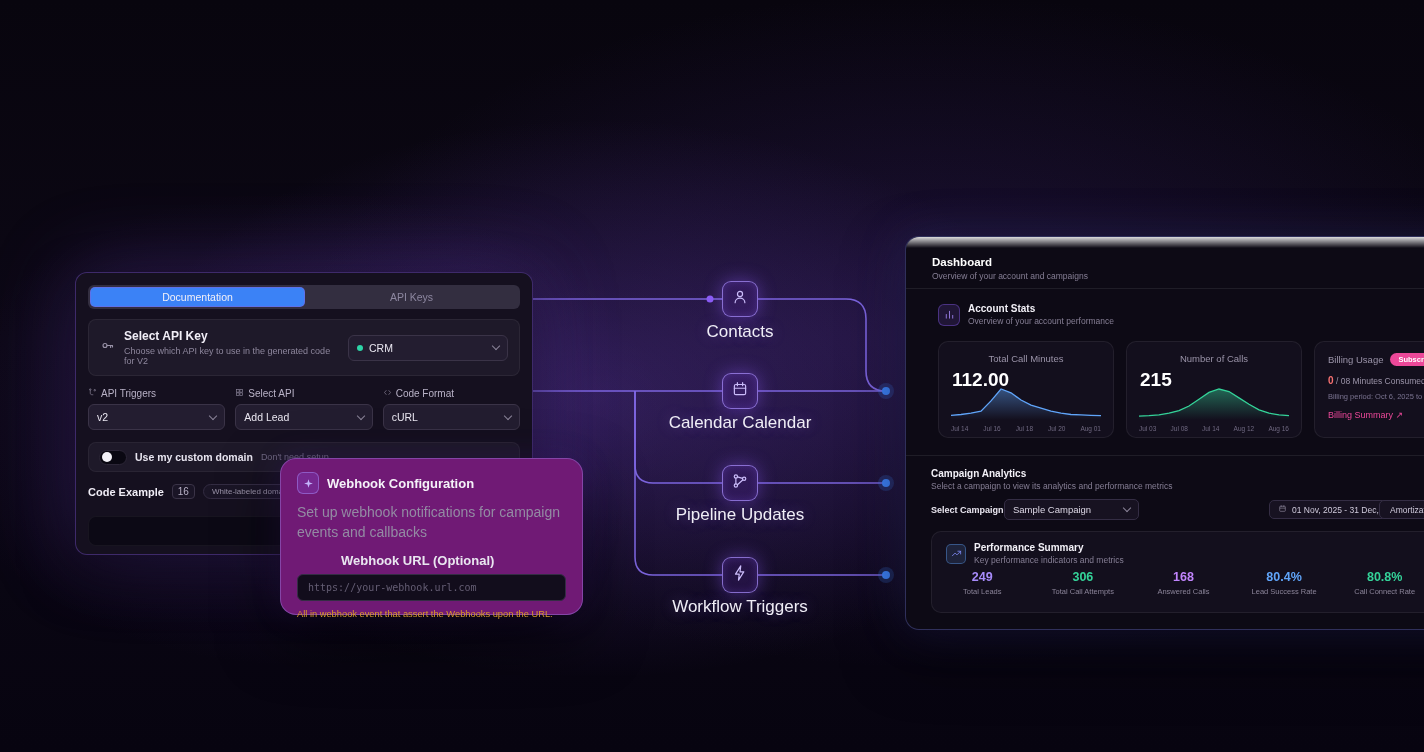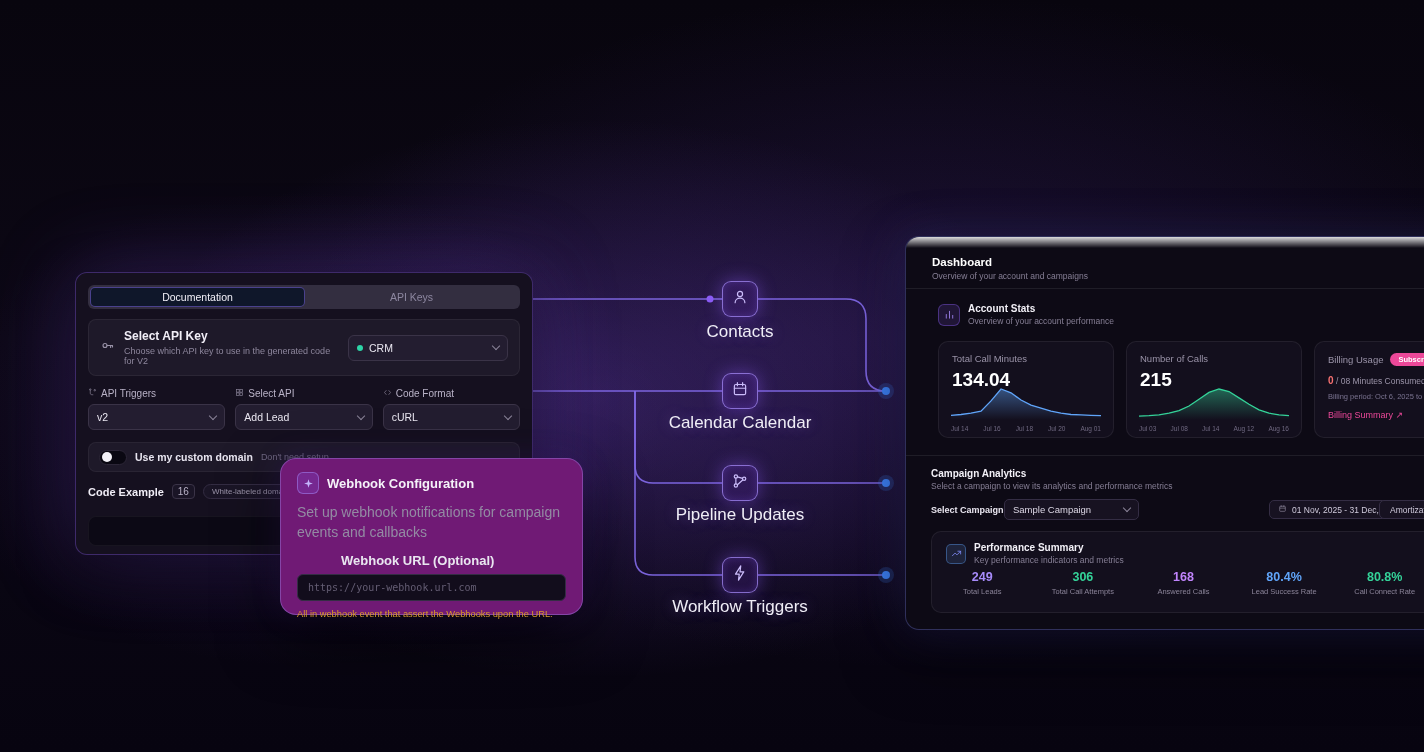--- a/index.html
+++ b/index.html
@@ -40,21 +40,21 @@
   
   .api-card {
     position:absolute; left:75px; top:272px; width:458px; height:283px; z-index:2;
     background:#15101f; border:1px solid rgba(139,92,246,0.35); border-radius:12px;
     box-shadow:0 0 80px 6px rgba(109,66,195,0.28), 0 18px 50px rgba(0,0,0,0.55);
     padding:12px;
   }
   .tabs { display:flex; background:#332e40; border-radius:6px; padding:2px; height:24px; }
   .tab { flex:1; display:flex; align-items:center; justify-content:center;
     font-size:10.5px; color:#8d87a0; border-radius:5px; cursor:pointer; }
-  .tab.active { background:#0f172a; border:1px solid rgba(124,100,222,0.55); color:#f2f0f8; }
+  .tab.active { background:#3b82f6; border:1px solid rgba(124,100,222,0.55); color:#f2f0f8; }
   .panel {
     margin-top:10px; background:#1e1929; border:1px solid rgba(255,255,255,0.06);
     border-radius:8px; padding:9px 11px; display:flex; align-items:center; gap:9px;
   }
   .panel .grow { flex:1; }
   .panel-title { font-size:12px; font-weight:bold; color:#f1eef7; }
   .panel-desc { font-size:9px; color:#8d869c; margin-top:3px; }
   .select {
     height:26px; background:#231d30; border:1px solid #3a3347; border-radius:6px;
     display:flex; align-items:center; gap:6px; padding:0 8px; font-size:10.5px; color:#e9e6f0;
@@ -122,21 +122,21 @@
   .dash-sub { font-size:8.5px; color:#867f95; margin-top:3px; }
   .sec-head { display:flex; align-items:center; gap:8px; }
   .sec-icon { width:22px; height:22px; border-radius:6px; background:rgba(139,92,246,0.15);
     border:1px solid rgba(139,92,246,0.4); display:flex; align-items:center; justify-content:center; }
   .sec-icon svg { stroke:#a78bfa; fill:none; stroke-width:1.8; stroke-linecap:round; }
   .sec-title { font-size:10px; font-weight:bold; color:#f2f0f7; }
   .sec-sub { font-size:8.5px; color:#867f95; margin-top:2px; }
   .acct-head { position:absolute; left:32px; top:66px; }
   .stat-card { position:absolute; top:104px; height:97px; width:176px;
     background:#130f1d; border:1px solid rgba(255,255,255,0.07); border-radius:10px; padding:11px 13px; }
-  .stat-label { font-size:9.5px; color:#9a93a8; }
+  .stat-label { font-size:9.5px; color:#9a93a8;text-align:center; }
   .stat-value { font-size:19px; font-weight:bold; color:#fff; margin-top:5px; }
   .spark { position:absolute; left:12px; right:12px; bottom:17px; height:34px; }
   .spark-labels { position:absolute; left:12px; right:12px; bottom:5px;
     display:flex; justify-content:space-between; font-size:6.5px; color:#6f6880; }
   .billing-row1 { display:flex; align-items:center; gap:7px; }
   .badge-pink { background:#ec4899; color:#fff; font-size:7.5px; font-weight:bold;
     padding:2px 8px; border-radius:8px; }
   .billing-usage { margin-top:9px; font-size:8.5px; color:#9a93a8; }
   .billing-used { color:#f87171; font-weight:bold; font-size:10px; }
   .billing-period { margin-top:6px; font-size:7.5px; color:#7a7390; white-space:nowrap; overflow:hidden; }
@@ -349,21 +349,21 @@
         </svg>
     </span>
     <div>
       <div class="sec-title">Account Stats</div>
       <div class="sec-sub">Overview of your account performance</div>
     </div>
   </div>
 
   <div class="stat-card" style="left:32px">
     <div class="stat-label">Total Call Minutes</div>
-    <div class="stat-value">134.04</div>
+    <div class="stat-value">112.00</div>
     <div class="spark"><svg width="100%" height="100%" viewBox="0 0 150 34" preserveAspectRatio="none">
           <defs>
             <linearGradient id="g-call-minutes" x1="0" y1="0" x2="0" y2="1">
               <stop offset="0" stop-color="#60a5fa" stop-opacity="0.45"></stop>
               <stop offset="1" stop-color="#60a5fa" stop-opacity="0"></stop>
             </linearGradient>
           </defs>
           <path d="M0.0 29.3 L10.0 28.5 L20.0 27.2 L30.0 25.1 L40.0 14.9 L50.0 3.0 L60.0 6.8 L70.0 14.0 L80.0 19.1 L90.0 22.1 L100.0 25.1 L110.0 27.2 L120.0 28.5 L130.0 28.9 L140.0 29.3 L150.0 29.7 L150 34 L0 34 Z" fill="url(#g-call-minutes)"></path>
           <path d="M0.0 29.3 L10.0 28.5 L20.0 27.2 L30.0 25.1 L40.0 14.9 L50.0 3.0 L60.0 6.8 L70.0 14.0 L80.0 19.1 L90.0 22.1 L100.0 25.1 L110.0 27.2 L120.0 28.5 L130.0 28.9 L140.0 29.3 L150.0 29.7" fill="none" stroke="#60a5fa" stroke-width="1.3"></path>
         </svg></div>

